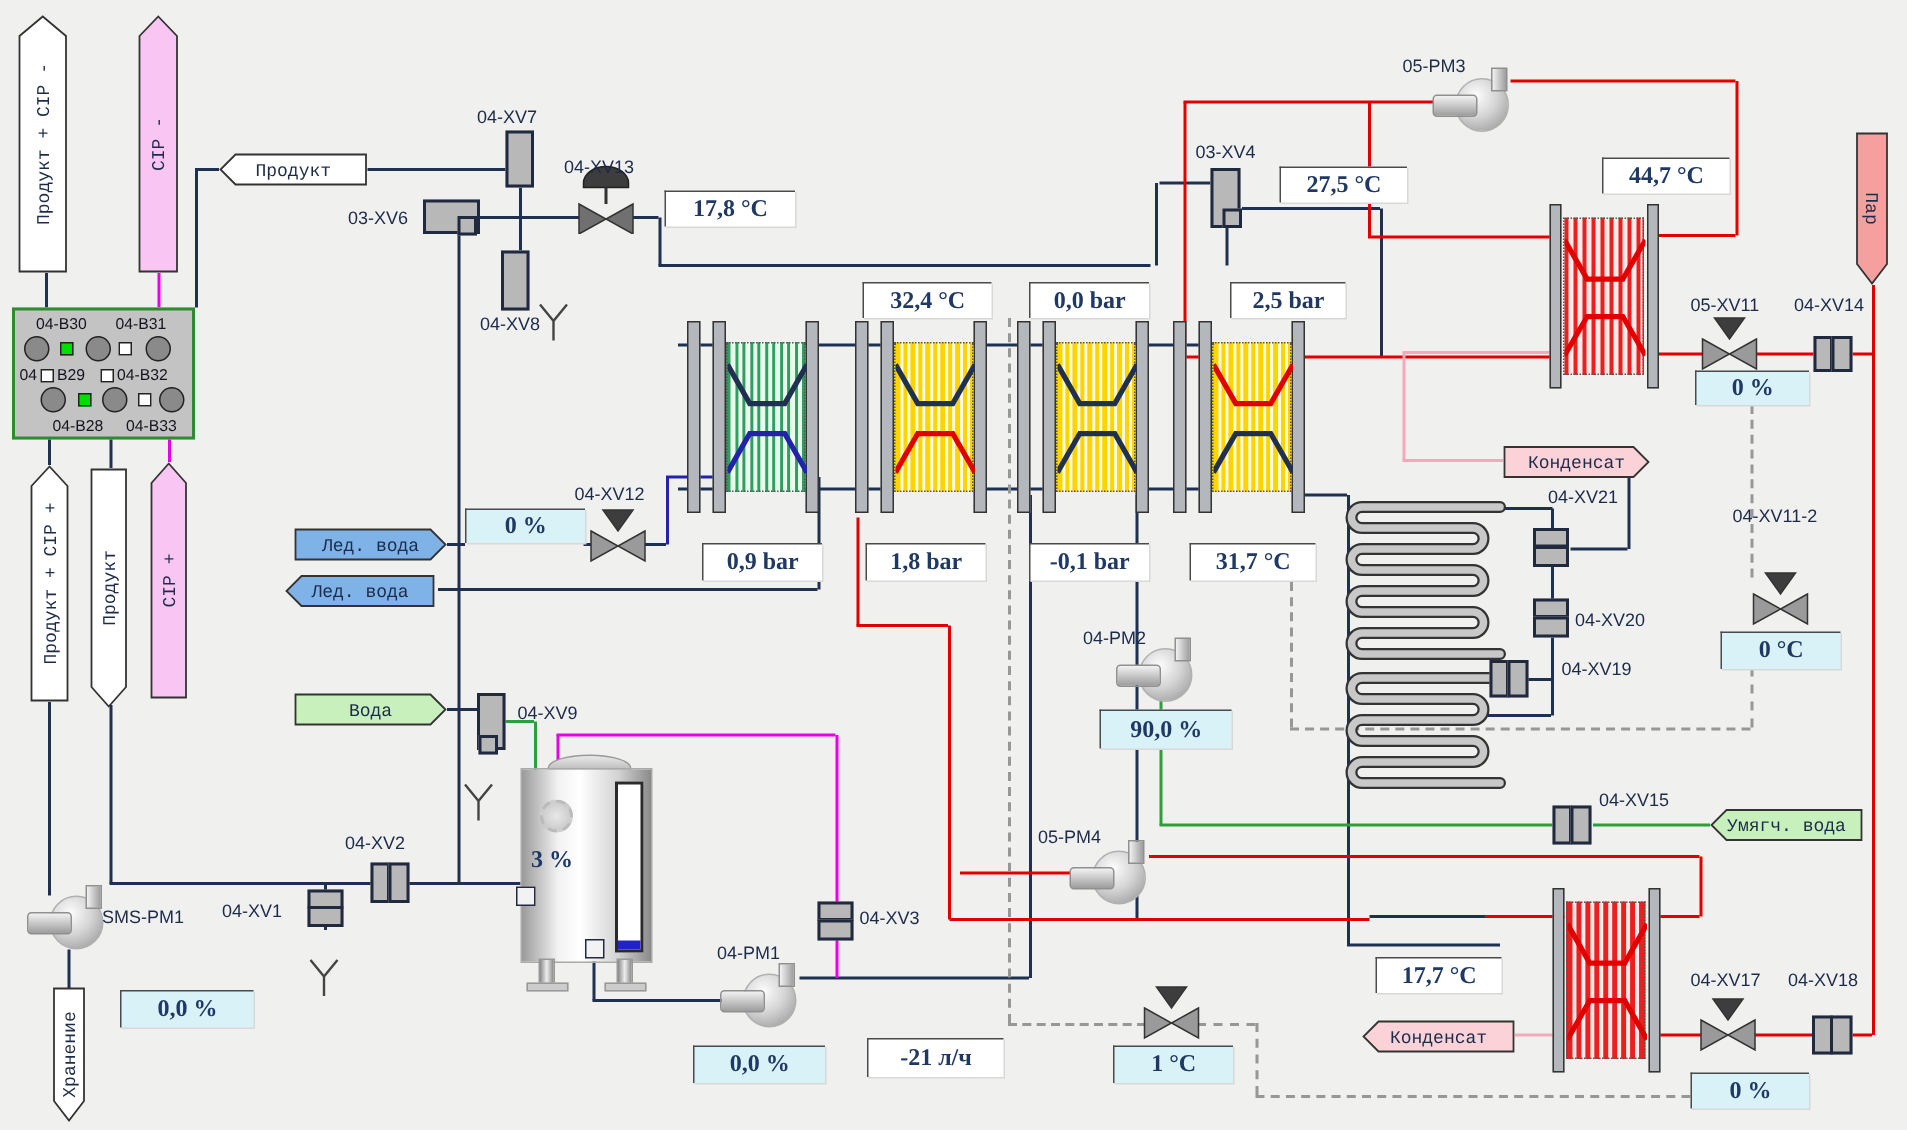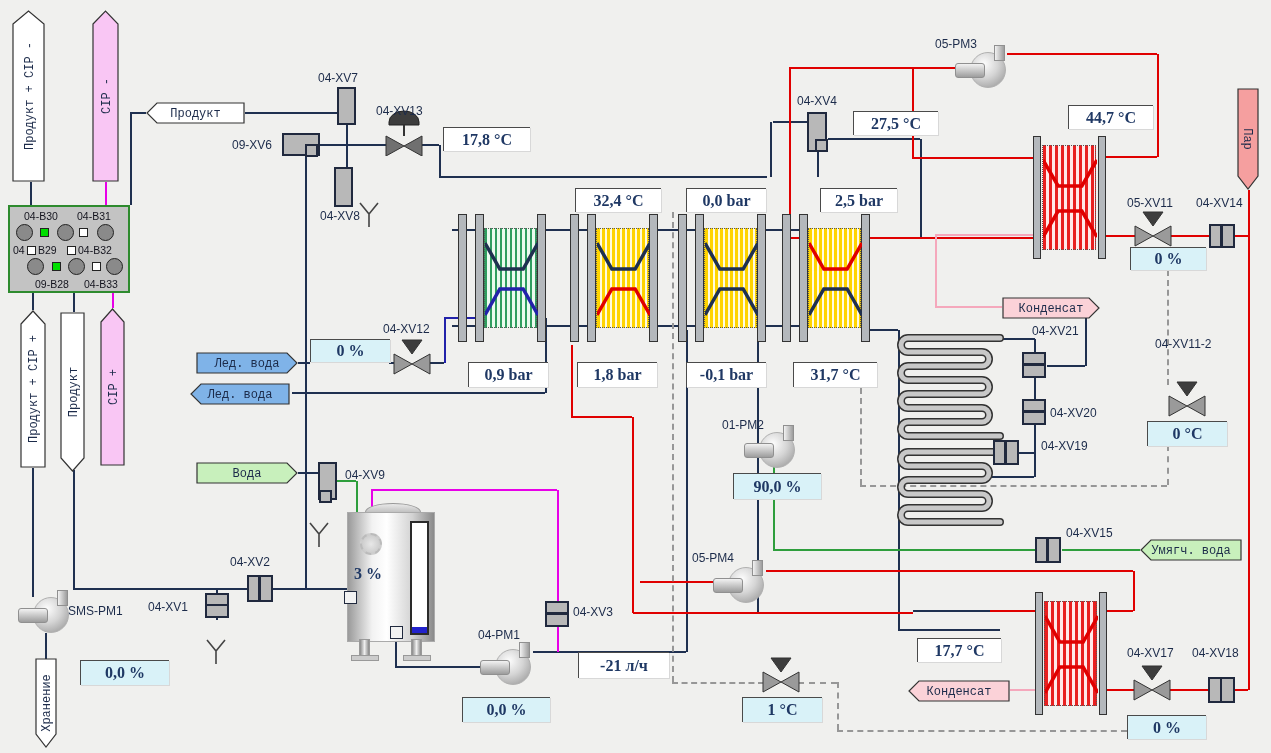--- a/index.html
+++ b/index.html
@@ -70,21 +70,21 @@
     <span class="plbl" style="left:3px;top:37px">04</span>
     <span class="psq" style="left:17px;top:39px"></span>
     <span class="plbl" style="left:28px;top:37px">B29</span>
     <span class="psq" style="left:57px;top:39px"></span>
     <span class="plbl" style="left:68px;top:37px">04-B32</span>
     <span class="pc" style="left:17px;top:51px"></span>
     <span class="psq on" style="left:42px;top:55px"></span>
     <span class="pc" style="left:58px;top:51px"></span>
     <span class="psq" style="left:82px;top:55px"></span>
     <span class="pc" style="left:96px;top:51px"></span>
-    <span class="plbl" style="left:25px;top:71px">09-B28</span>
+    <span class="plbl" style="left:25px;top:71px">04-B28</span>
     <span class="plbl" style="left:74px;top:71px">04-B33</span>
   </div>
 
   <div id="tank">
     <div class="dome"></div>
     <div class="body">
       <div class="spray"></div>
       <div class="level">3 %</div>
       <div class="gauge">
           <div class="gfill"></div>
@@ -432,45 +432,45 @@
     <div class="reading white" style="left: 443px; top: 127px; width: 86px; height: 23px;">17,8 °C</div>
     <div class="reading white" style="left: 575px; top: 188px; width: 85px; height: 23px;">32,4 °C</div>
     <div class="reading white" style="left: 686px; top: 188px; width: 79px; height: 23px;">0,0 bar</div>
     <div class="reading white" style="left: 820px; top: 188px; width: 76px; height: 23px;">2,5 bar</div>
     <div class="reading white" style="left: 853px; top: 111px; width: 84px; height: 23px;">27,5 °C</div>
     <div class="reading white" style="left: 1068px; top: 105px; width: 84px; height: 23px;">44,7 °C</div>
     <div class="reading white" style="left: 468px; top: 362px; width: 79px; height: 24px;">0,9 bar</div>
     <div class="reading white" style="left: 577px; top: 362px; width: 79px; height: 24px;">1,8 bar</div>
     <div class="reading white" style="left: 686px; top: 362px; width: 79px; height: 24px;">-0,1 bar</div>
     <div class="reading white" style="left: 793px; top: 362px; width: 83px; height: 24px;">31,7 °C</div>
-    <div class="reading white" style="left: 578px; top: 652px; width: 90px; height: 25px;">-21 л/ч</div>
+    <div class="reading white" style="left: 578px; top: 692px; width: 90px; height: 25px;">-21 л/ч</div>
     <div class="reading white" style="left: 917px; top: 638px; width: 83px; height: 23px;">17,7 °C</div>
     <div class="reading cyan" style="left: 310px; top: 339px; width: 79px; height: 22px;">0 %</div>
     <div class="reading cyan" style="left: 1130px; top: 247px; width: 75px; height: 22px;">0 %</div>
     <div class="reading cyan" style="left: 1147px; top: 421px; width: 79px; height: 24px;">0 °C</div>
     <div class="reading cyan" style="left: 733px; top: 473px; width: 87px; height: 25px;">90,0 %</div>
     <div class="reading cyan" style="left: 80px; top: 660px; width: 88px; height: 24px;">0,0 %</div>
     <div class="reading cyan" style="left: 462px; top: 697px; width: 87px; height: 24px;">0,0 %</div>
     <div class="reading cyan" style="left: 742px; top: 697px; width: 79px; height: 24px;">1 °C</div>
     <div class="reading cyan" style="left: 1127px; top: 715px; width: 78px; height: 23px;">0 %</div>
     <div class="lbl" style="left: 318px; top: 71px;">04-XV7</div>
-    <div class="lbl" style="left: 232px; top: 138px;">09-XV6</div>
+    <div class="lbl" style="left: 232px; top: 138px;">03-XV6</div>
     <div class="lbl" style="left: 320px; top: 209px;">04-XV8</div>
     <div class="lbl" style="left: 376px; top: 104px;">04-XV13</div>
     <div class="lbl" style="left: 383px; top: 322px;">04-XV12</div>
     <div class="lbl" style="left: 345px; top: 468px;">04-XV9</div>
     <div class="lbl" style="left: 230px; top: 555px;">04-XV2</div>
     <div class="lbl" style="left: 148px; top: 600px;">04-XV1</div>
     <div class="lbl" style="left: 68px; top: 604px;">SMS-PM1</div>
     <div class="lbl" style="left: 478px; top: 628px;">04-PM1</div>
     <div class="lbl" style="left: 573px; top: 605px;">04-XV3</div>
-    <div class="lbl" style="left: 722px; top: 418px;">01-PM2</div>
+    <div class="lbl" style="left: 722px; top: 418px;">04-PM2</div>
     <div class="lbl" style="left: 692px; top: 551px;">05-PM4</div>
     <div class="lbl" style="left: 935px; top: 37px;">05-PM3</div>
-    <div class="lbl" style="left: 797px; top: 94px;">04-XV4</div>
+    <div class="lbl" style="left: 797px; top: 94px;">03-XV4</div>
     <div class="lbl" style="left: 1127px; top: 196px;">05-XV11</div>
     <div class="lbl" style="left: 1196px; top: 196px;">04-XV14</div>
     <div class="lbl" style="left: 1155px; top: 337px;">04-XV11-2</div>
     <div class="lbl" style="left: 1032px; top: 324px;">04-XV21</div>
     <div class="lbl" style="left: 1050px; top: 406px;">04-XV20</div>
     <div class="lbl" style="left: 1041px; top: 439px;">04-XV19</div>
     <div class="lbl" style="left: 1066px; top: 526px;">04-XV15</div>
     <div class="lbl" style="left: 1127px; top: 646px;">04-XV17</div>
     <div class="lbl" style="left: 1192px; top: 646px;">04-XV18</div>
   </div>

